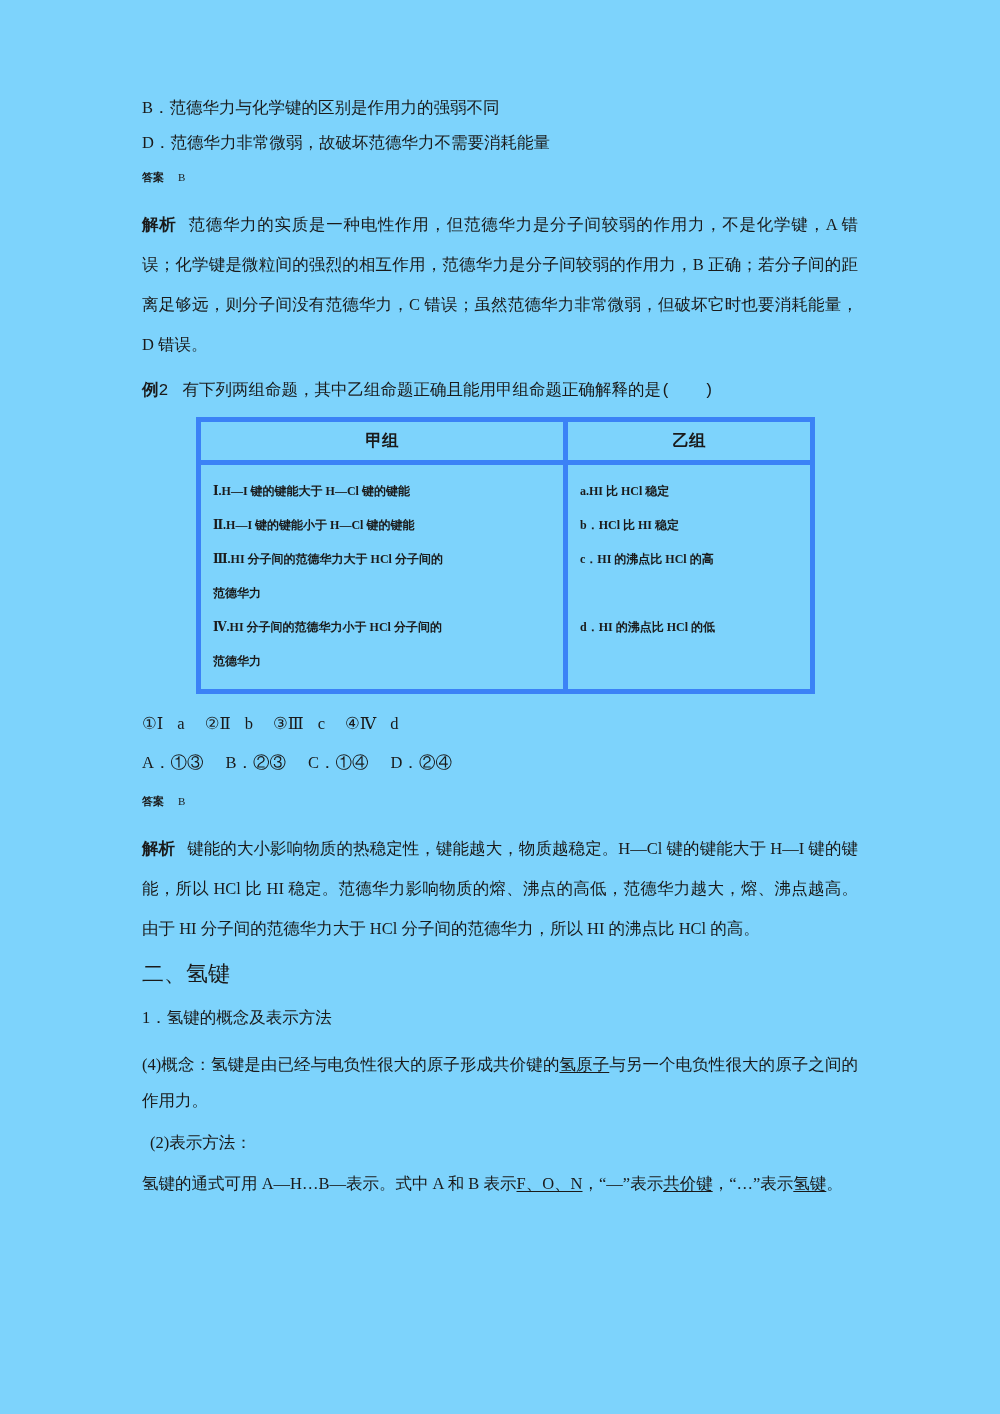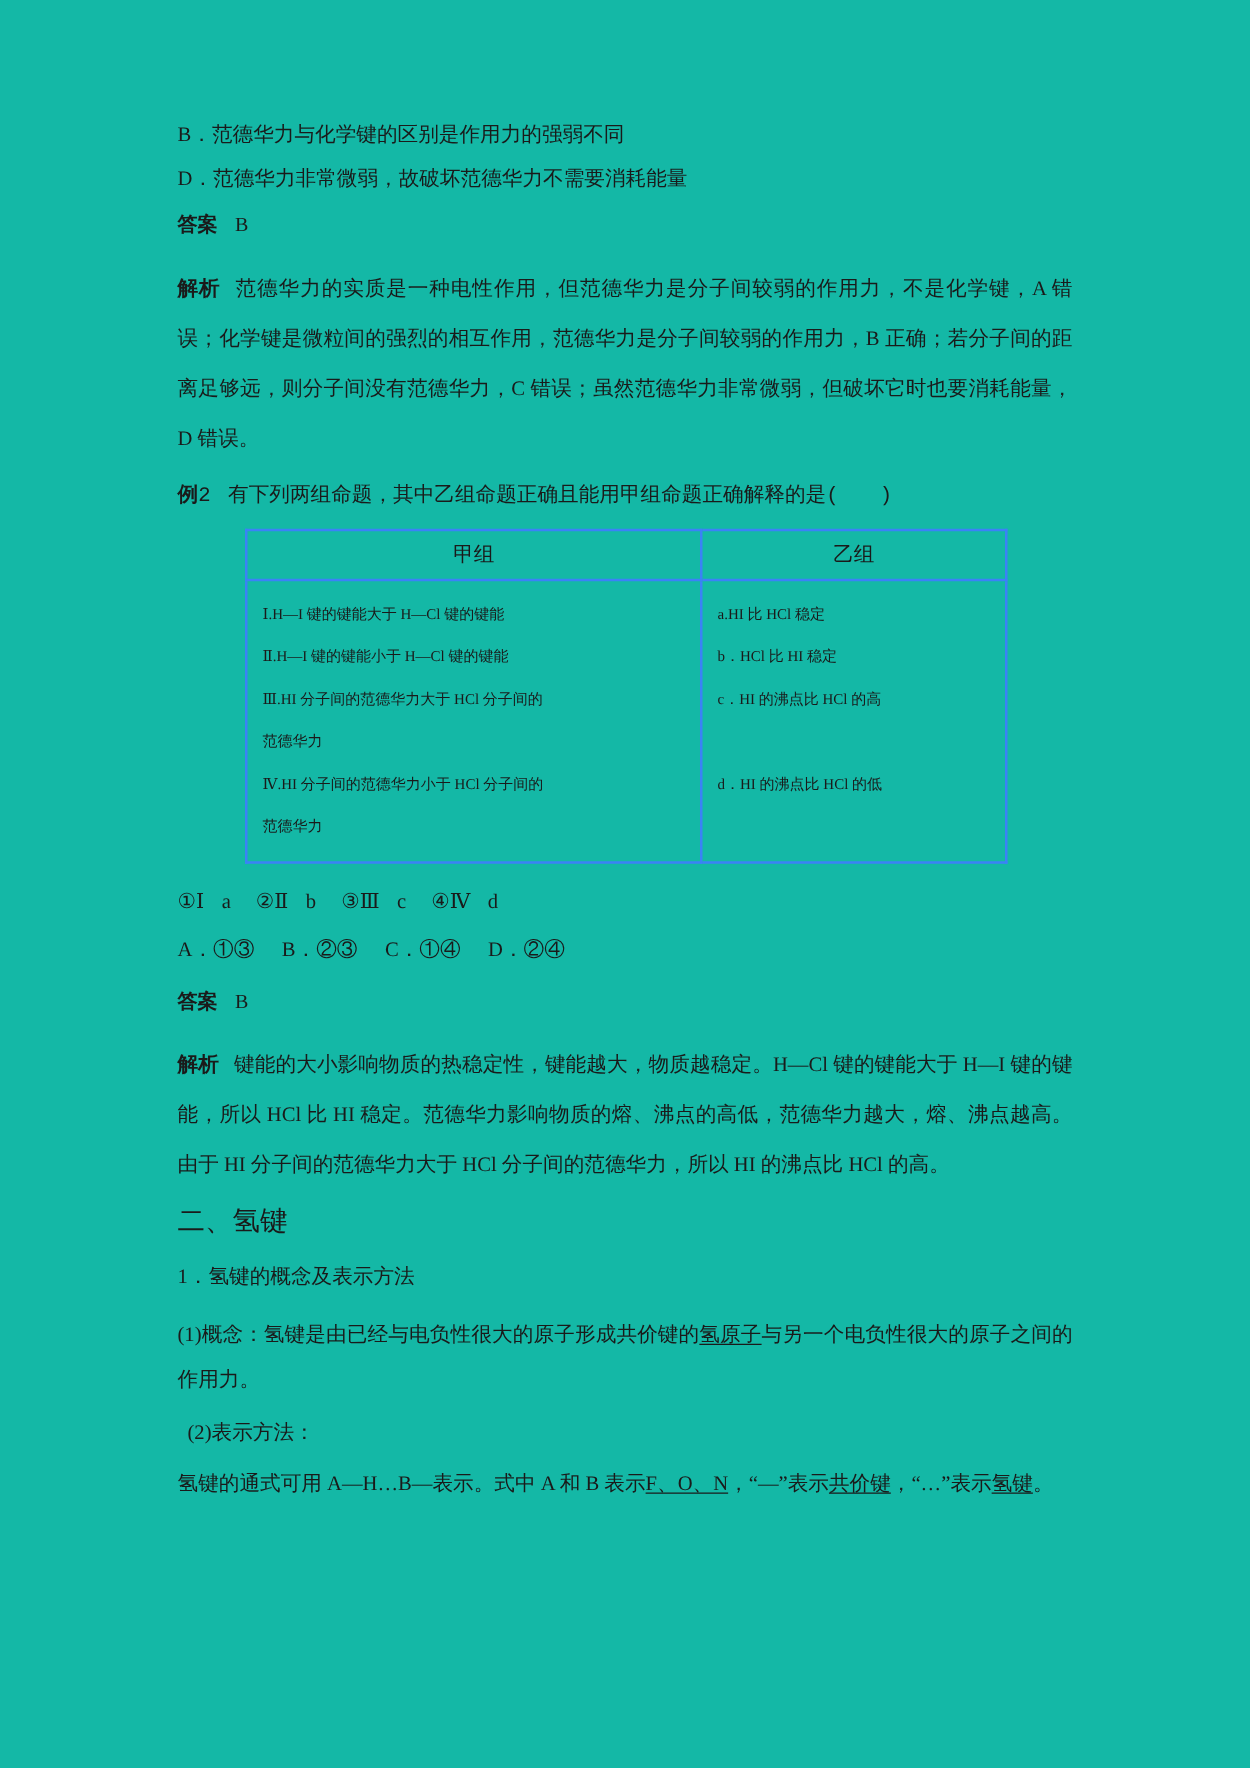--- a/index.html
+++ b/index.html
@@ -8,21 +8,21 @@
     background: #ffffff;
   }
   body {
     font-family: "Liberation Serif", "DejaVu Serif", serif;
     color: #1a1a1a;
   }
   .page {
     position: relative;
     width: 1000px;
     height: 1414px;
-    background: #14b8a6;
+    background: #7dd3fc;
     overflow: hidden;
     box-sizing: border-box;
   }
   .content {
     position: absolute;
     left: 142px;
     top: 100px;
     width: 716px;
   }
 
@@ -35,21 +35,21 @@
   .opt {
     margin-bottom: 18.5px;
   }
   .lbl {
     font-weight: bold;
   }
   .gap-md { display: inline-block; width: 14px; }
 
   
   .answer-line {
-    font-size: 16px;
+    font-size: 11px;
     margin-bottom: 20px;
   }
   .answer-line .ansval {
     margin-left: 14px;
   }
 
   
   .explain {
     font-size: 16.5px;
     line-height: 40px;
@@ -82,24 +82,24 @@
   .tbl-wrap {
     margin: 0 0 0 54px;
     width: 606px;
   }
   table.props {
     border-collapse: collapse;
     width: 606px;
     table-layout: fixed;
   }
   table.props td, table.props th {
-    border: 2px solid #3b82f6;
+    border: 5px solid #3b82f6;
     padding: 0;
     vertical-align: top;
-    font-weight: normal;
+    font-weight: bold;
   }
   table.props .hd {
     text-align: center;
     font-size: 16.5px;
     height: 38px;
     vertical-align: middle;
   }
   .col-a { width: 362px; }
   .col-b { width: 242px; }
   .cell-body {
@@ -226,21 +226,21 @@
     </div>
 
     <div class="explain">
       <span class="tag">解析</span><span>键能的大小影响物质的热稳定性，键能越大，物质越稳定。H—Cl 键的键能大于 H—I 键的键能，所以 HCl 比 HI 稳定。范德华力影响物质的熔、沸点的高低，范德华力越大，熔、沸点越高。由于 HI 分子间的范德华力大于 HCl 分子间的范德华力，所以 HI 的沸点比 HCl 的高。</span>
     </div>
 
     <div class="sec-head">二、氢键</div>
     <div class="sub-head">1．氢键的概念及表示方法</div>
 
     <div class="para">
-      <span>(1)概念：氢键是由已经与电负性很大的原子形成共价键的</span><u class="ul">氢原子</u><span>与另一个电负性很大的原子之间的作用力。</span>
+      <span>(4)概念：氢键是由已经与电负性很大的原子形成共价键的</span><u class="ul">氢原子</u><span>与另一个电负性很大的原子之间的作用力。</span>
     </div>
 
     <div class="para para-indent">(2)表示方法：</div>
 
     <div class="para tight">
       <span>氢键的通式可用 A—H…B—表示。式中 A 和 B 表示</span><u class="ul">F、O、N</u><span>，“—”表示</span><u class="ul">共价键</u><span>，“…”表示</span><u class="ul">氢键</u><span>。</span>
     </div>
 
   </div>
 </div>

